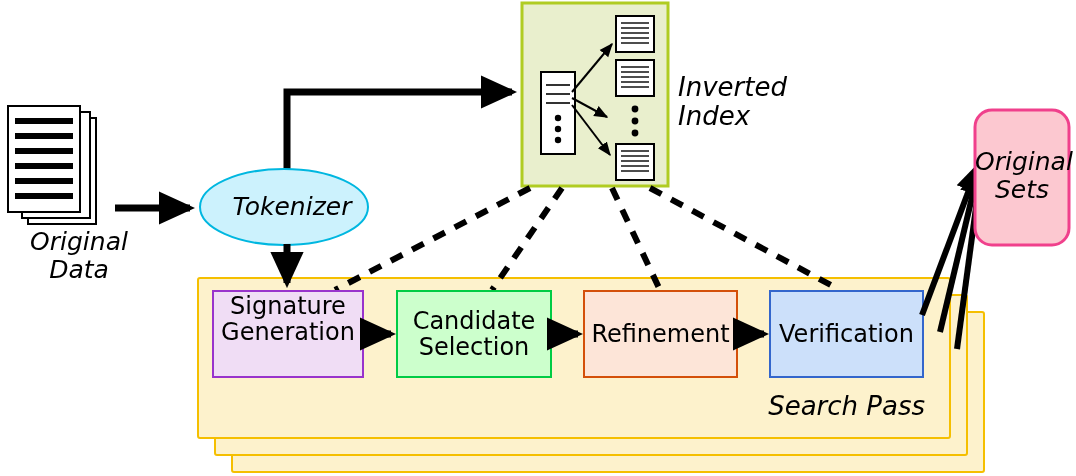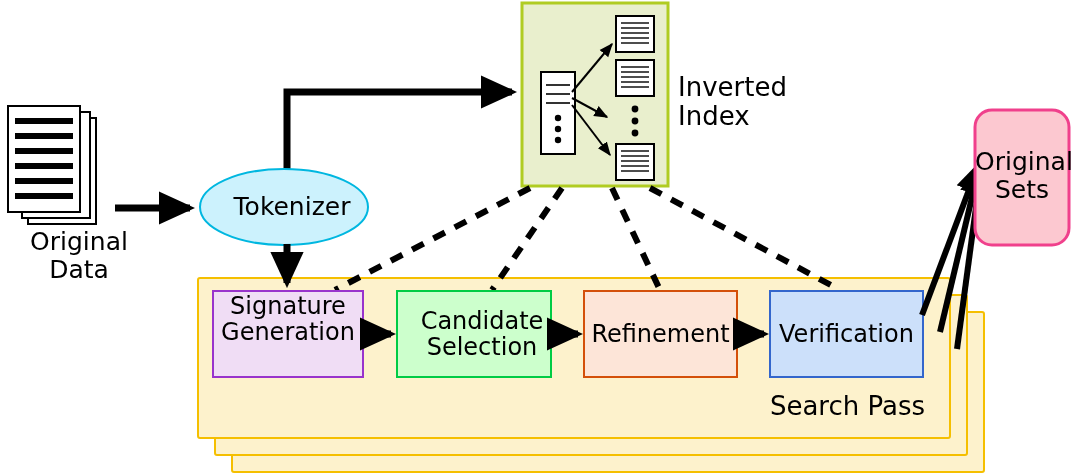--- a/index.html
+++ b/index.html
@@ -24,20 +24,21 @@
     width: 1076px;
     height: 476px;
   }
   .lbl {
     position: absolute;
     color: #000000;
     text-align: center;
     line-height: 1.12;
     white-space: pre-line;
     pointer-events: none;
+    font-style: italic;
   }
   
   #original-data-label {
     left: 0px;
     top: 228px;
     width: 118px;
     font-size: 25px;
     margin-left: 20px;
   }
   
@@ -77,21 +78,21 @@
     display: flex;
     align-items: center;
     justify-content: center;
     text-align: center;
     color: #000000;
     line-height: 1.1;
     white-space: pre-line;
     pointer-events: none;
   }
   #stage-label-0 { left: 213px; top: 276px; width: 150px; height: 86px; font-size: 24px; }
-  #stage-label-1 { left: 397px; top: 291px; width: 154px; height: 86px; font-size: 24px; padding-left: 8px; }
+  #stage-label-1 { left: 397px; top: 291px; width: 154px; height: 86px; font-size: 24px; }
   #stage-label-2 { left: 584px; top: 291px; width: 153px; height: 86px; font-size: 24px; }
   #stage-label-3 { left: 770px; top: 291px; width: 153px; height: 86px; font-size: 24px; }
 </style>
 </head>
 <body>
 
 <div id="stage">
 
   <svg id="svg-layer" viewBox="0 0 1076 476">
     <defs>

